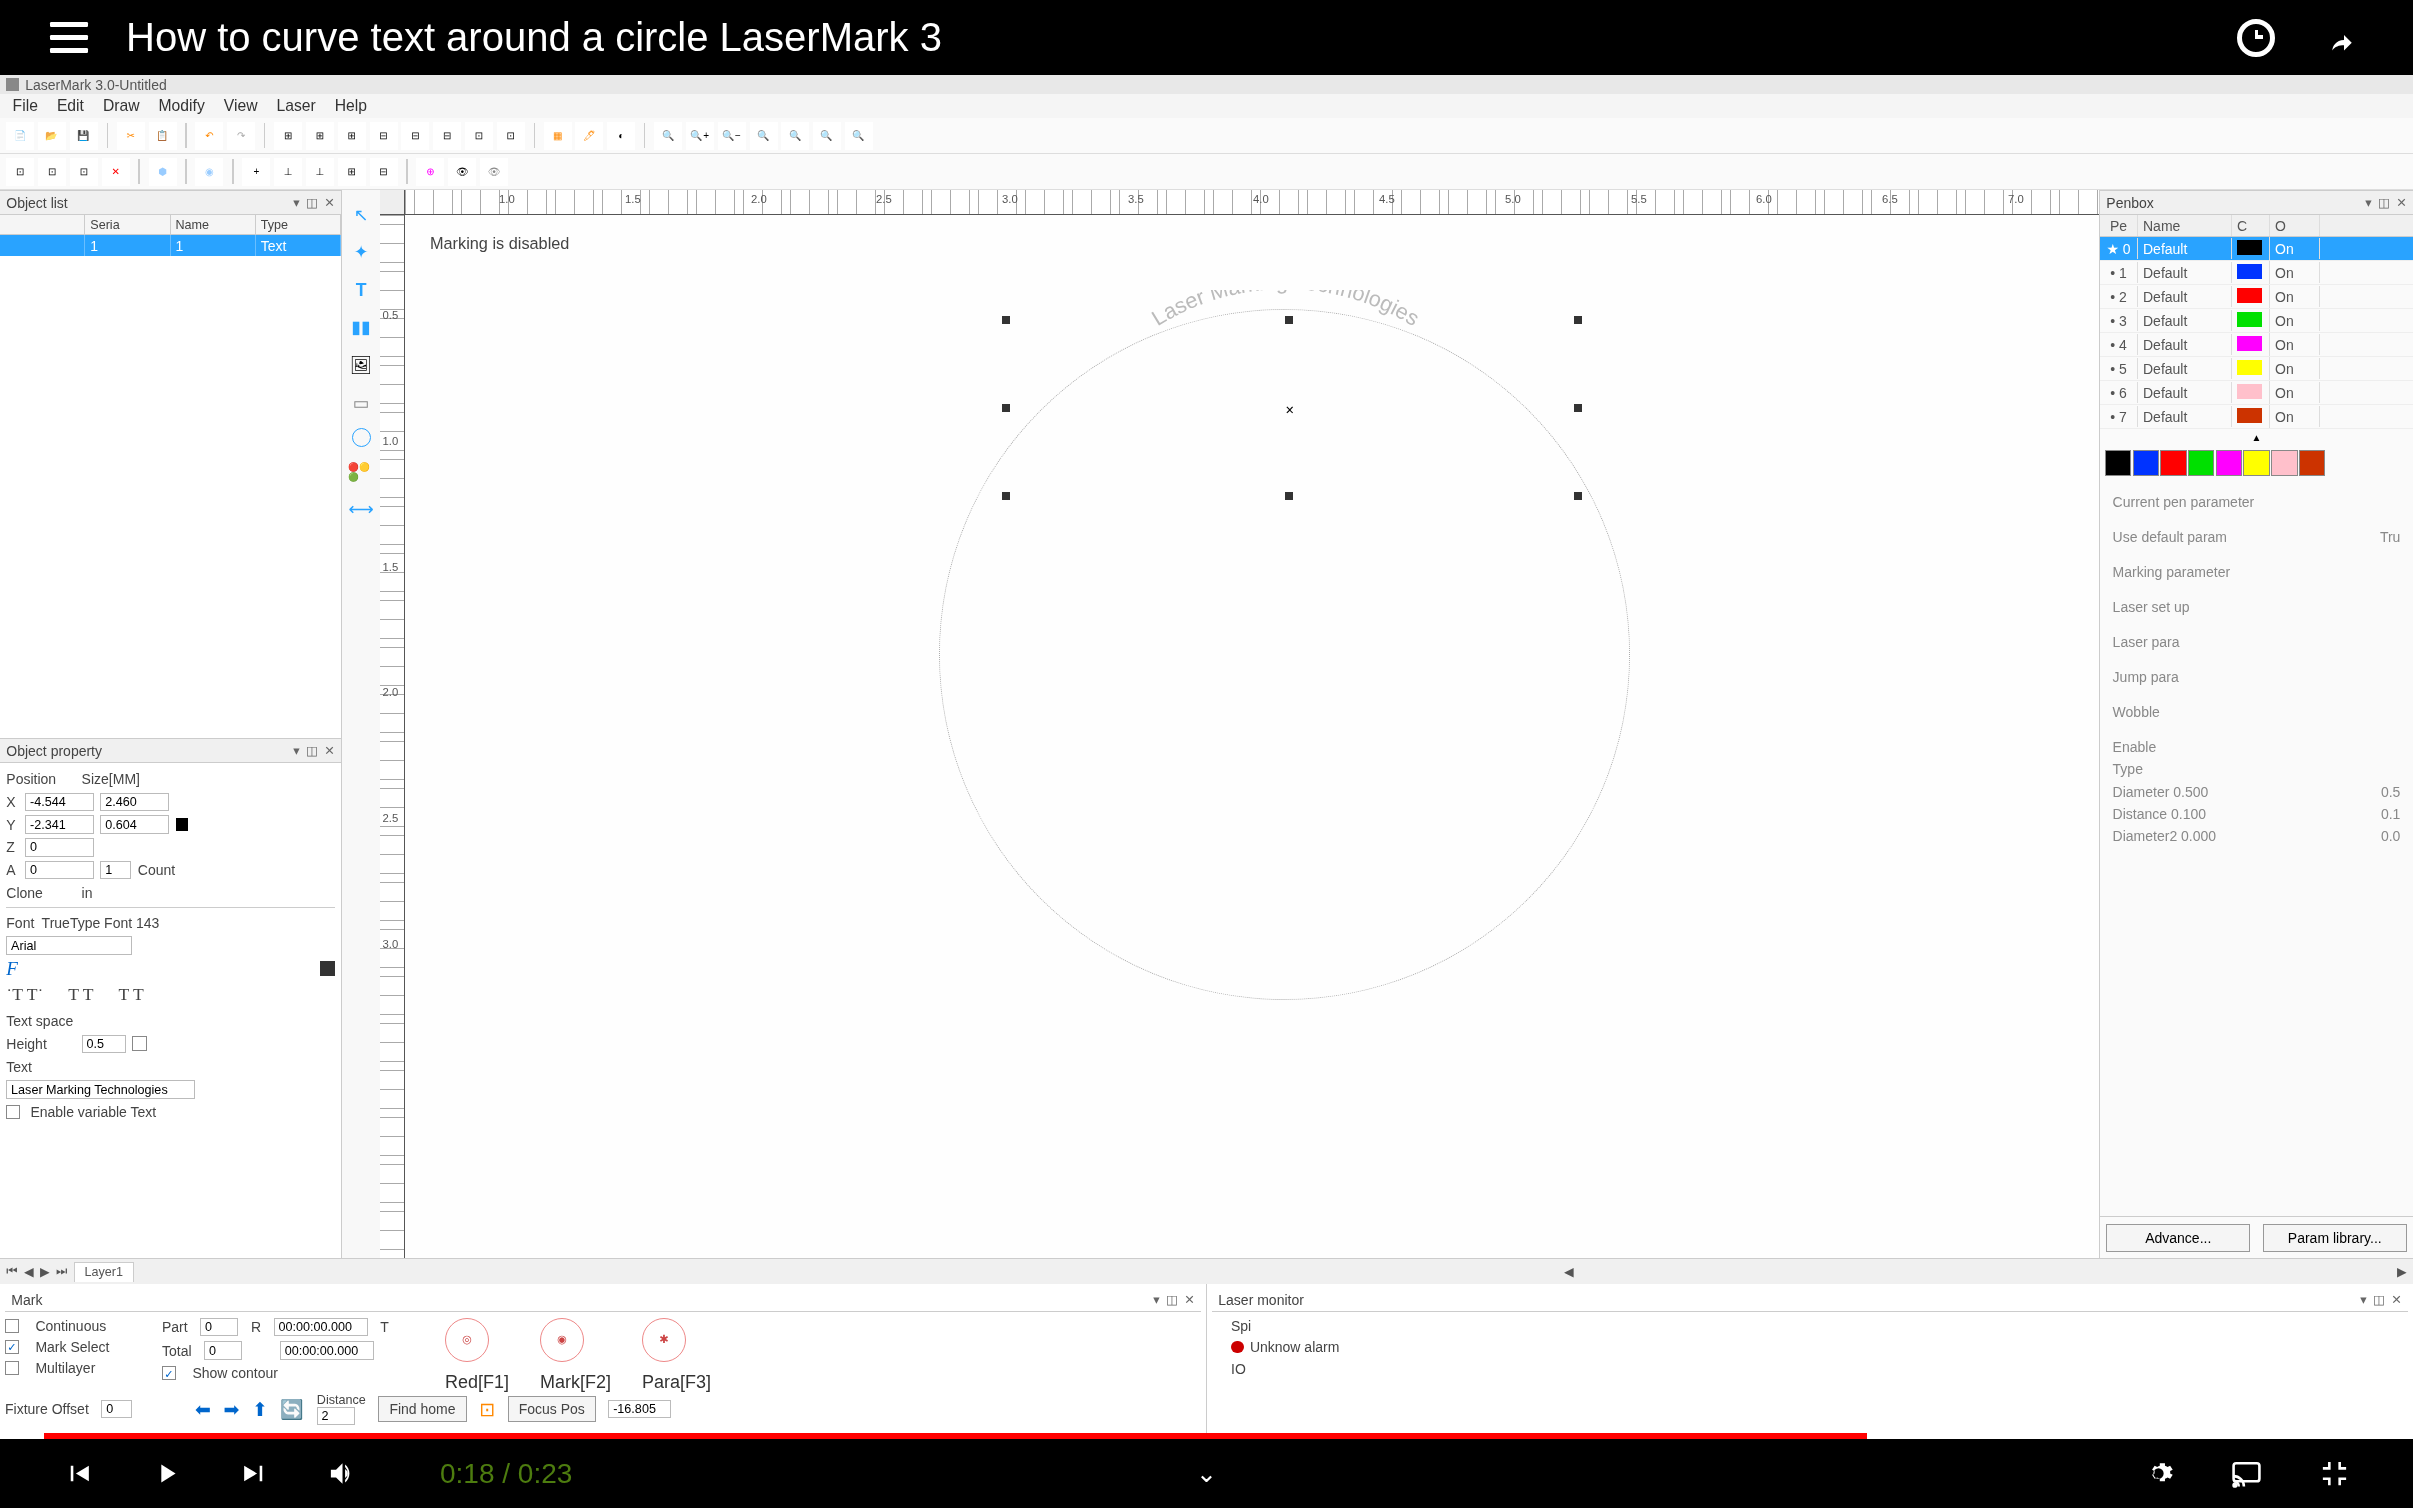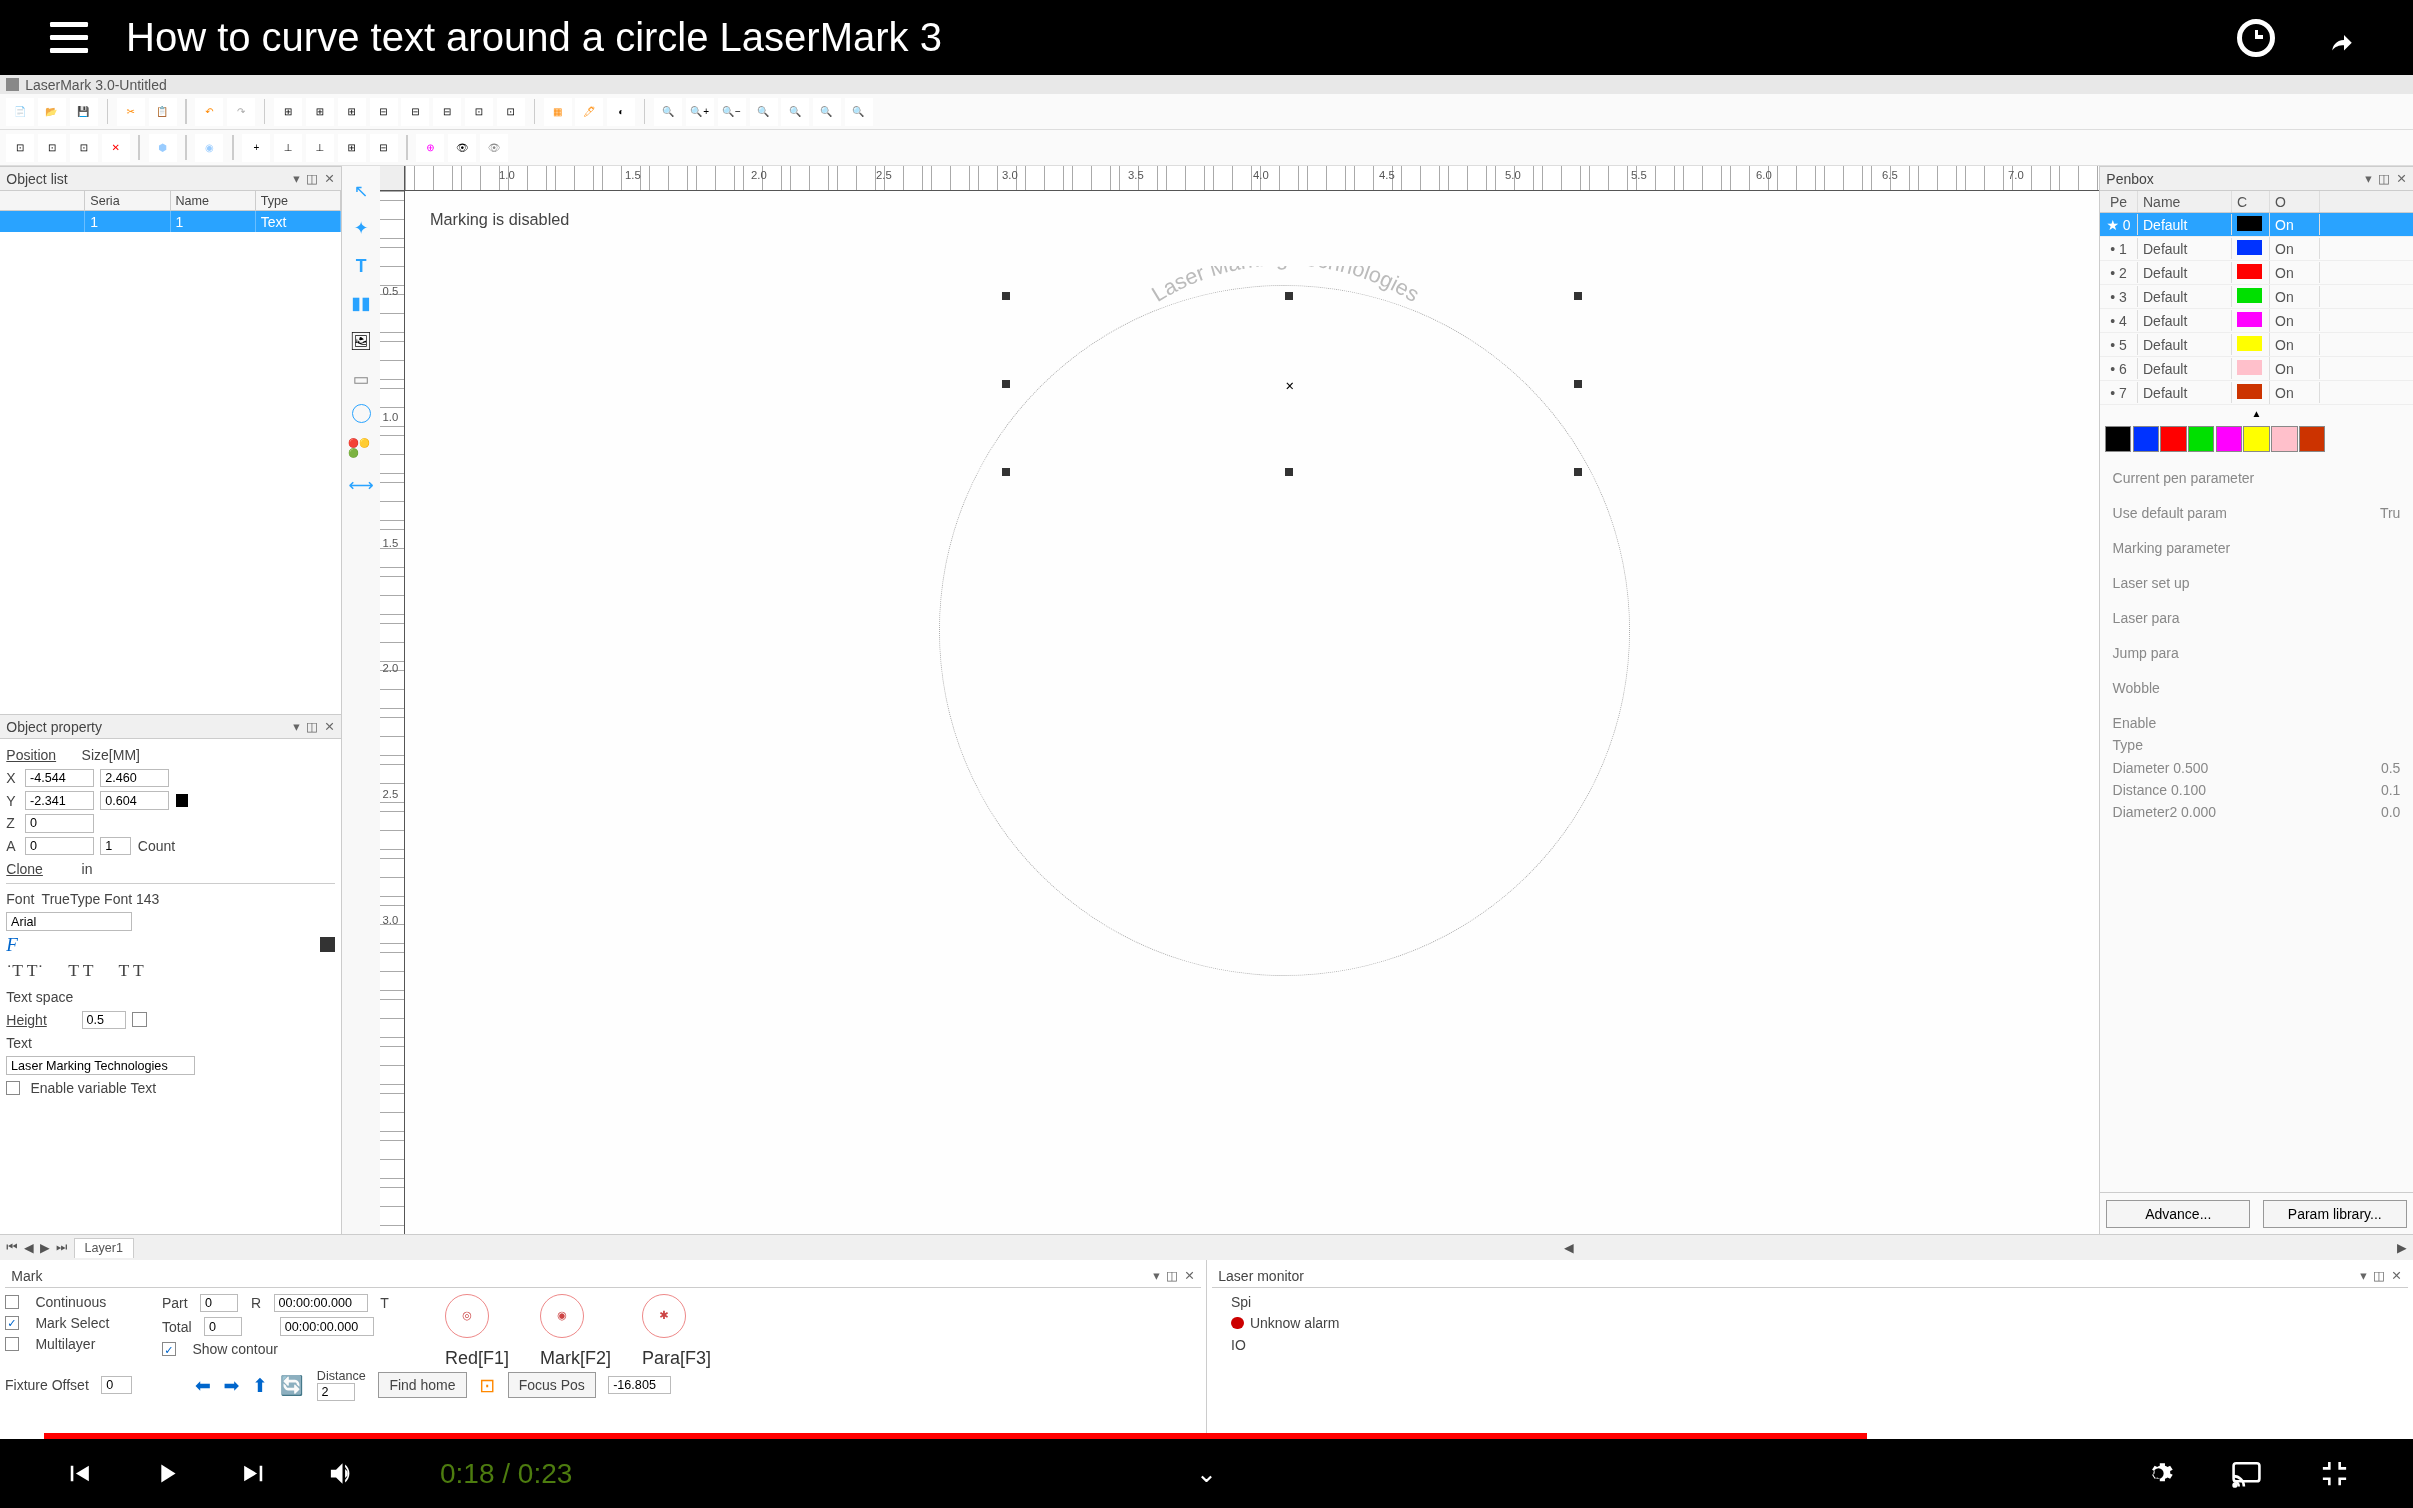--- a/index.html
+++ b/index.html
@@ -33,21 +33,21 @@
 .panel-head { height: 25px; background: #f0f0f0; display: flex; align-items: center; padding: 0 6.3px; font-size: 14px; color: #444; border-top: 0.6px solid #ccc; border-bottom: 0.6px solid #ccc;}
 .panel-head-icons { margin-left: auto; display: flex; gap: 6.3px; font-size: 12.6px; color: #666;}
 .obj-table-head { display: flex; background: #f5f5f5; font-size: 12.6px; color: #444; border-bottom: 0.6px solid #ccc; }
 .obj-table-head > div { flex: 1; padding: 2.5px 5px; border-right: 0.6px solid #ccc; }
 .obj-row { display: flex; background: #29a3ff; color: #fff; font-size: 14px; }
 .obj-row > div { flex: 1; padding: 2.5px 5px; border-right: 0.6px solid rgba(255,255,255,0.3); }
 .obj-body { flex: 1; background: #fff; min-height: 113px; }
 
 .prop-body { flex: 1; background: #fff; padding: 6.3px; font-size: 14px; color: #444; }
 .prop-row { display: flex; align-items: center; margin-bottom: 3.8px; gap: 6.3px; height: 19px;}
-.prop-label { width: 69px; text-decoration: underline; }
+.prop-label { width: 69px; }
 .prop-input { border: 0.6px solid #bbb; padding: 1.3px 3.8px; width: 69px; font-size: 12.6px; background: #fff; }
 .tt-row { display: flex; gap: 25px; margin: 6.3px 0; }
 .tt { font-family: serif; font-size: 17.6px; }
 
 .vertical-tools { width: 38px; background: #f8f8f8; display: flex; flex-direction: column; align-items: center; gap: 12.6px; padding-top: 12.6px; }
 .vt { width: 25px; height: 25px; display: flex; align-items: center; justify-content: center; cursor: pointer; font-size: 17.6px; }
 
 .canvas-area { flex: 1; background: #fff; position: relative; overflow: hidden; }
 .ruler-h { position: absolute; top: 0; left: 25px; right: 0; height: 25px; background: repeating-linear-gradient(to right, #aaa 0px, #aaa 0.6px, transparent 0.6px, transparent 9.4px); border-bottom: 0.6px solid #555;}
 .ruler-v { position: absolute; top: 25px; left: 0; bottom: 0; width: 25px; background: repeating-linear-gradient(to bottom, #aaa 0px, #aaa 0.6px, transparent 0.6px, transparent 9.4px); border-right: 0.6px solid #555;}
@@ -125,20 +125,29 @@
   </div>
 </div>
 
 <div class="app-window">
 
   <div class="titlebar">
     <div class="titlebar-icon"></div>
     <span>LaserMark 3.0-Untitled</span>
   </div>
 
+  <div class="menubar">
+    <span class="menu-item">File</span>
+    <span class="menu-item">Edit</span>
+    <span class="menu-item">Draw</span>
+    <span class="menu-item">Modify</span>
+    <span class="menu-item">View</span>
+    <span class="menu-item">Laser</span>
+    <span class="menu-item">Help</span>
+  </div>
 
   <div class="toolbar">
     <div class="tb">📄</div>
     <div class="tb">📂</div>
     <div class="tb">💾</div>
     <div class="sep"></div>
     <div class="tb" style="color:#f80">✂</div>
     <div class="tb" style="color:#08f">📋</div>
     <div class="sep"></div>
     <div class="tb" style="color:#f80">↶</div>

